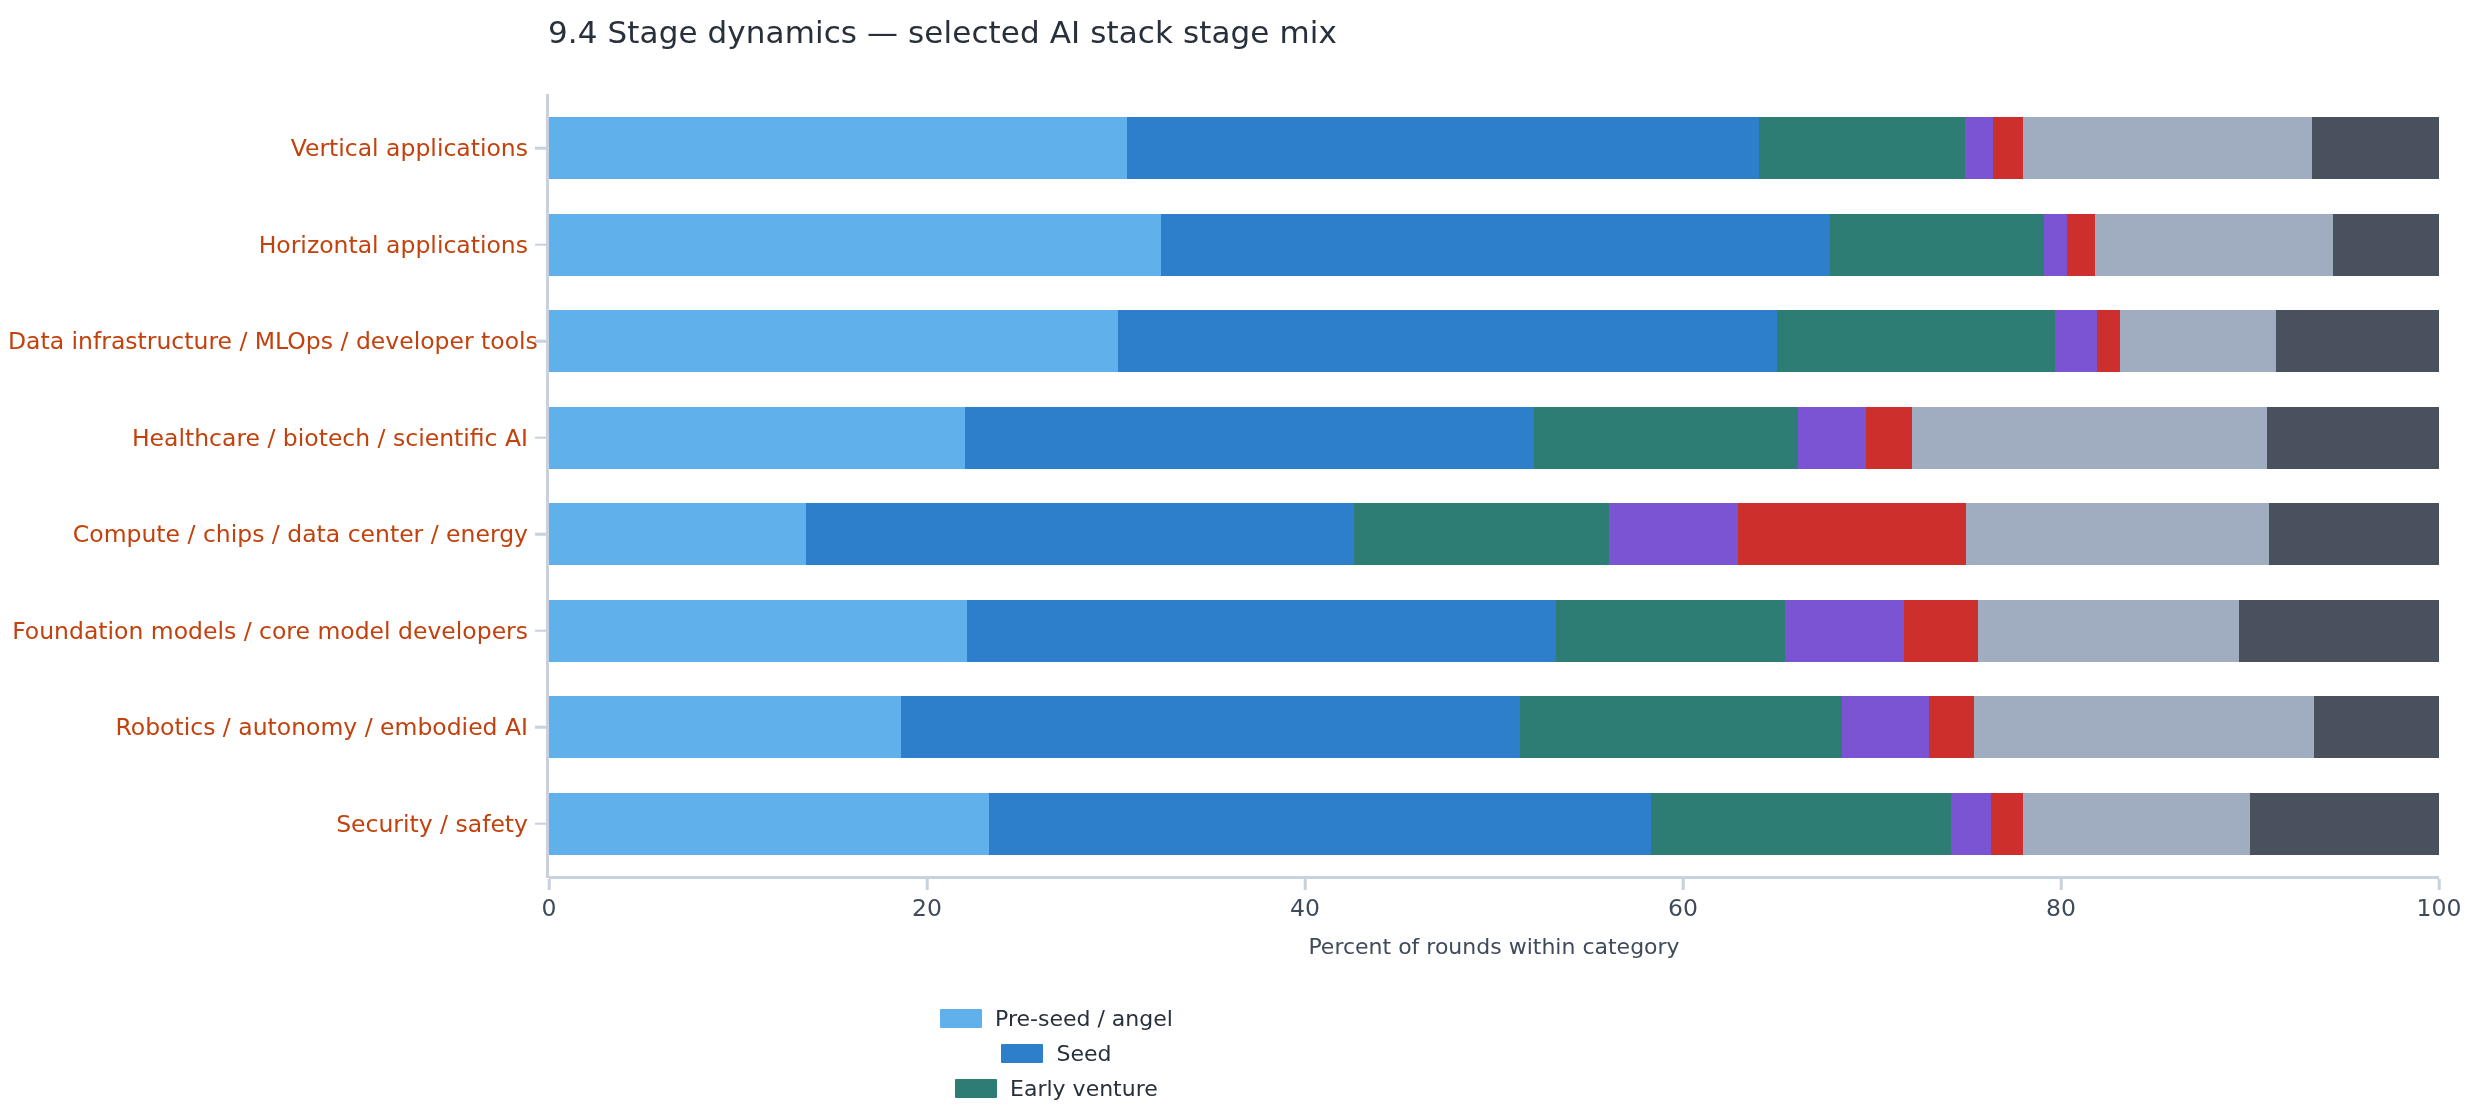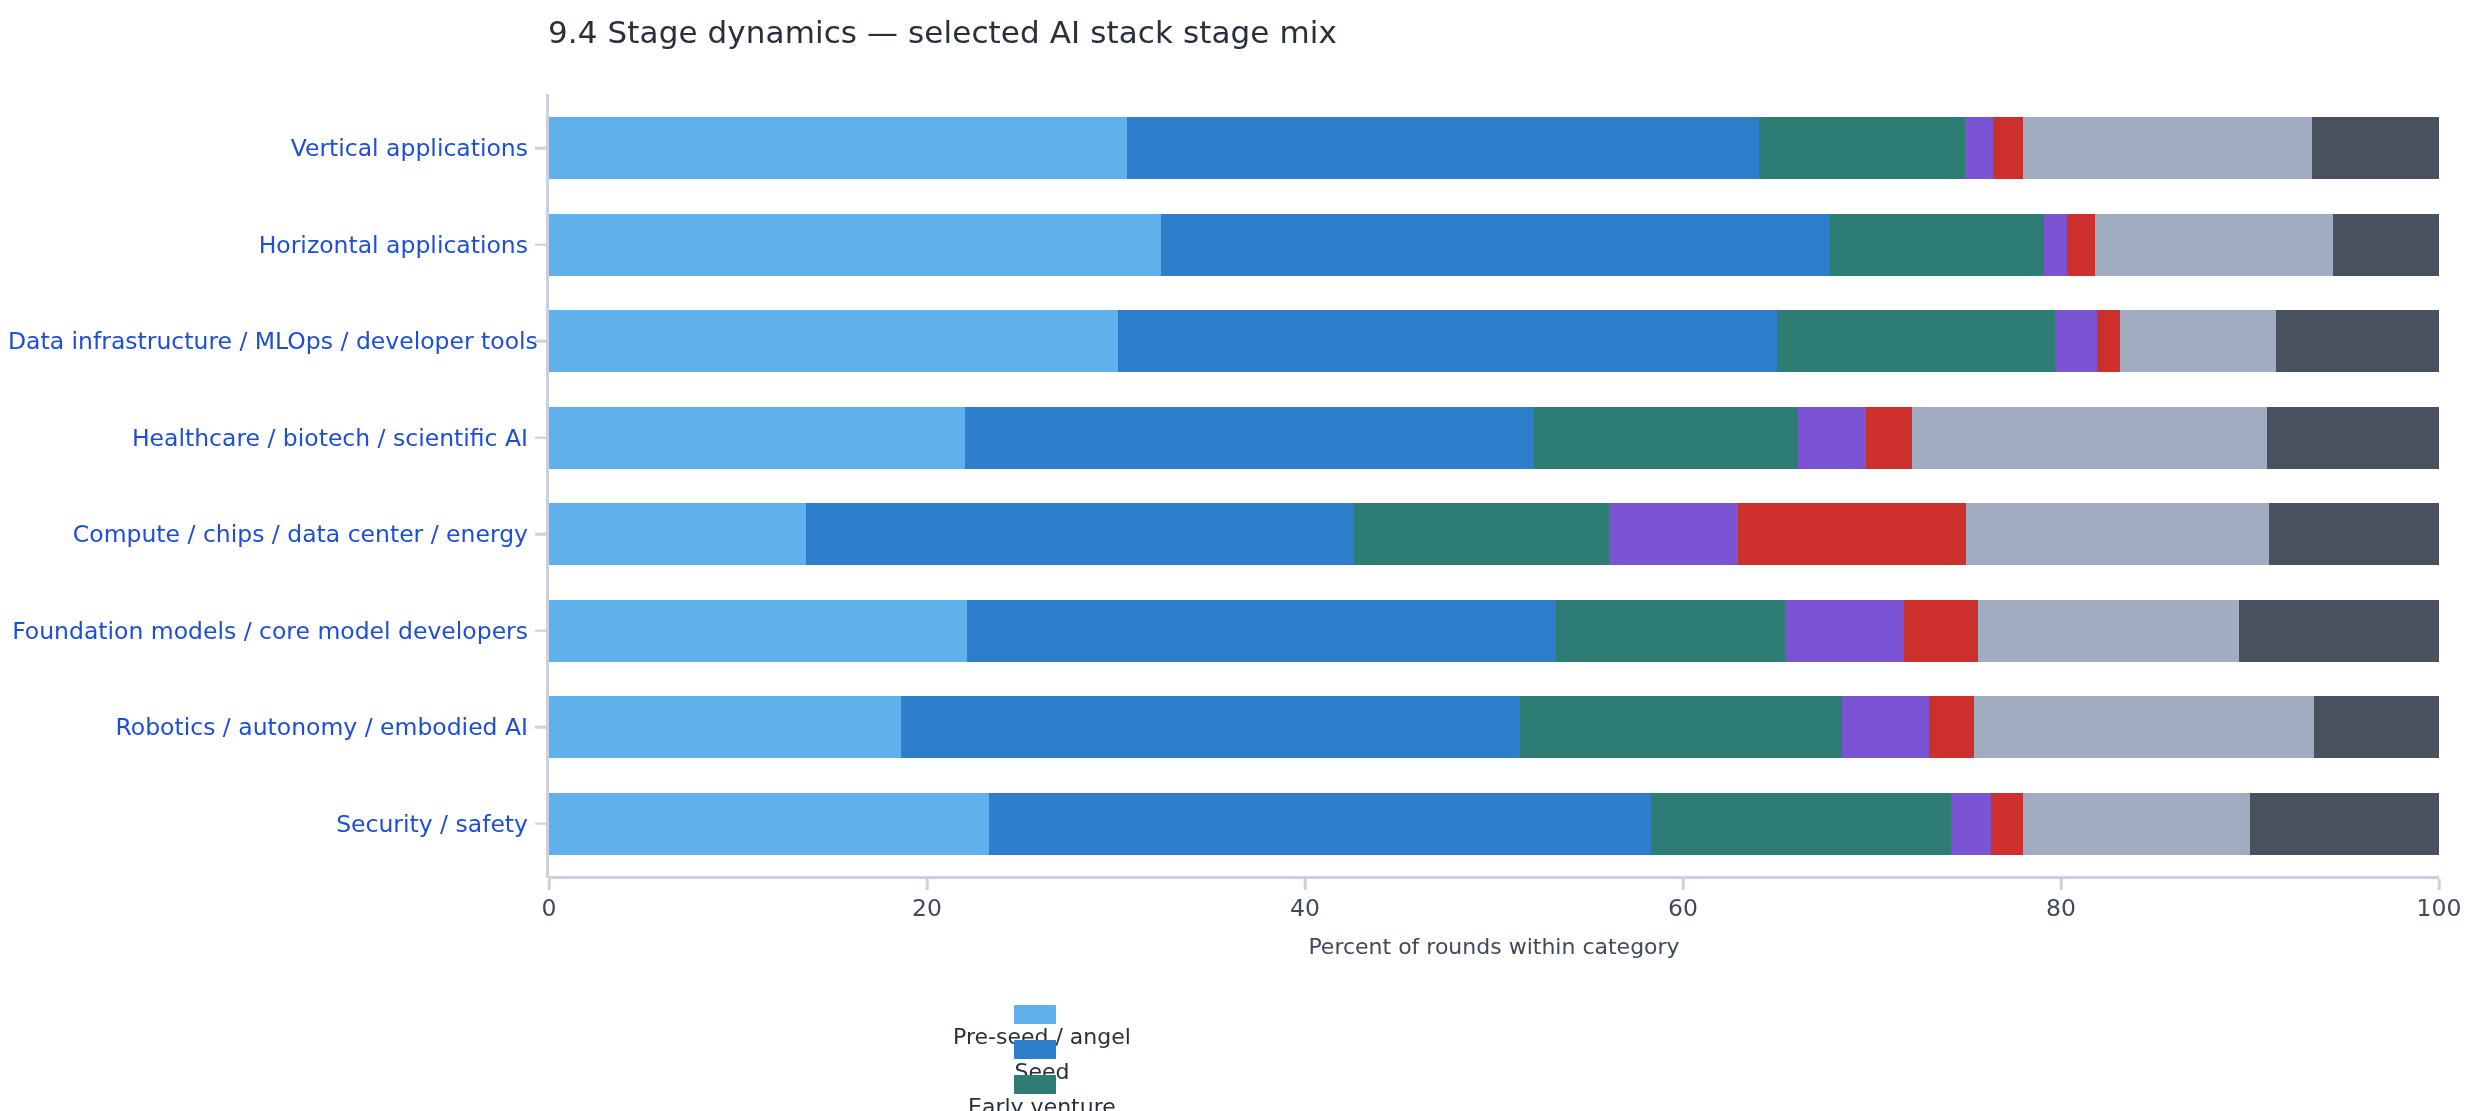--- a/index.html
+++ b/index.html
@@ -64,21 +64,21 @@
     flex-direction: row;
   }
   .seg {
     height: 100%;
   }
   .ylabel-abs {
     position: absolute;
     width: 520px;
     text-align: right;
     font-size: 23.5px;
-    color: #1d4ed8;
+    color: #c2410c;
     white-space: nowrap;
     transform: translateY(-50%);
     left: 8px;
   }
   .ytick-mark {
     position: absolute;
     width: 11px;
     height: 2.6px;
     background: #c9d1dc;
     left: 535px;
@@ -121,23 +121,24 @@
     row-gap: 8px;
     align-items: start;
   }
   .legend-col {
     display: flex;
     flex-direction: column;
     row-gap: 9px;
   }
   .legend-item {
     display: flex;
-    flex-direction: column;
+    flex-direction: row;
     align-items: center;
     height: 26px;
+    justify-content: center;
   }
   .legend-swatch {
     width: 42px;
     height: 19px;
     border-radius: 1px;
     flex: 0 0 auto;
   }
   .legend-text {
     margin-left: 13px;
     font-size: 22px;

